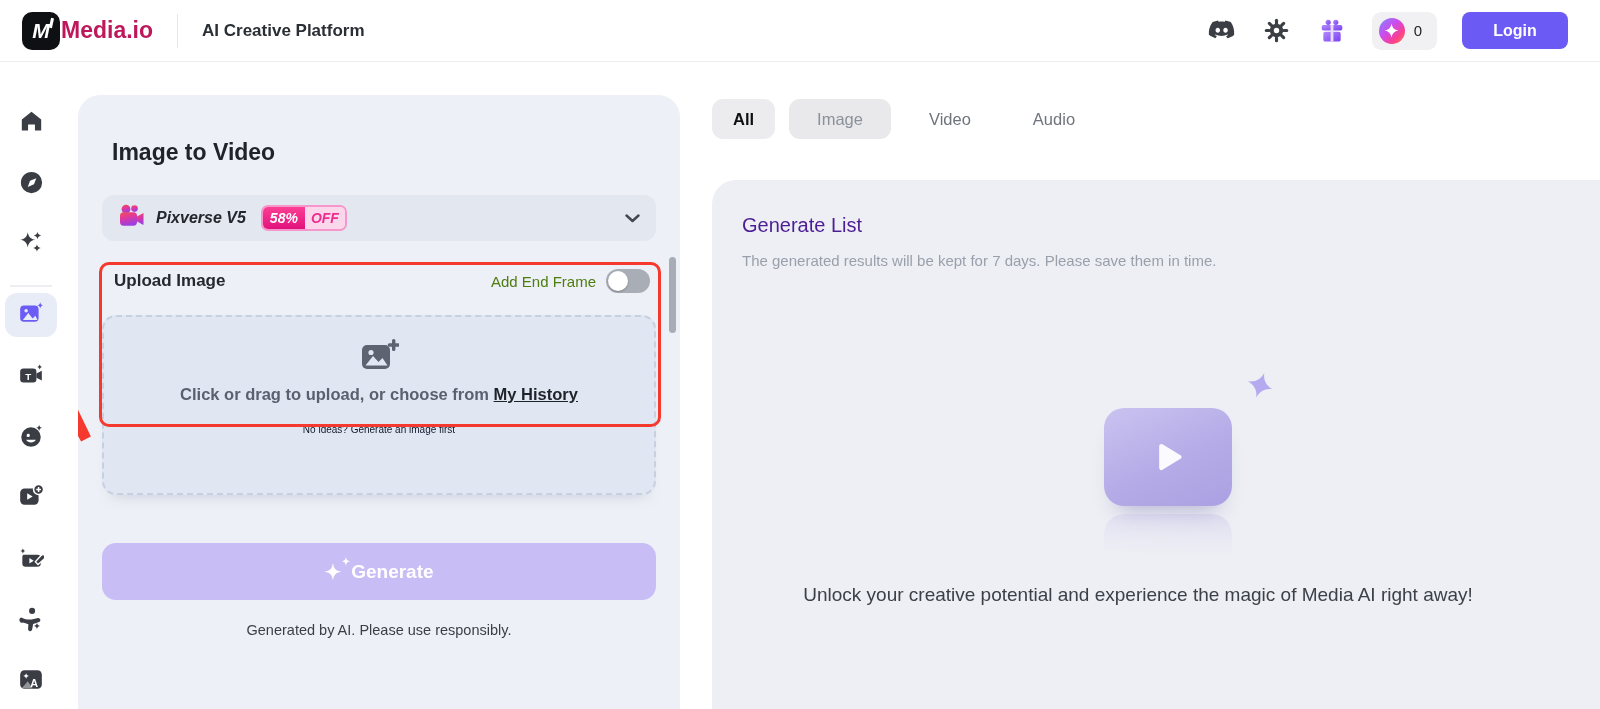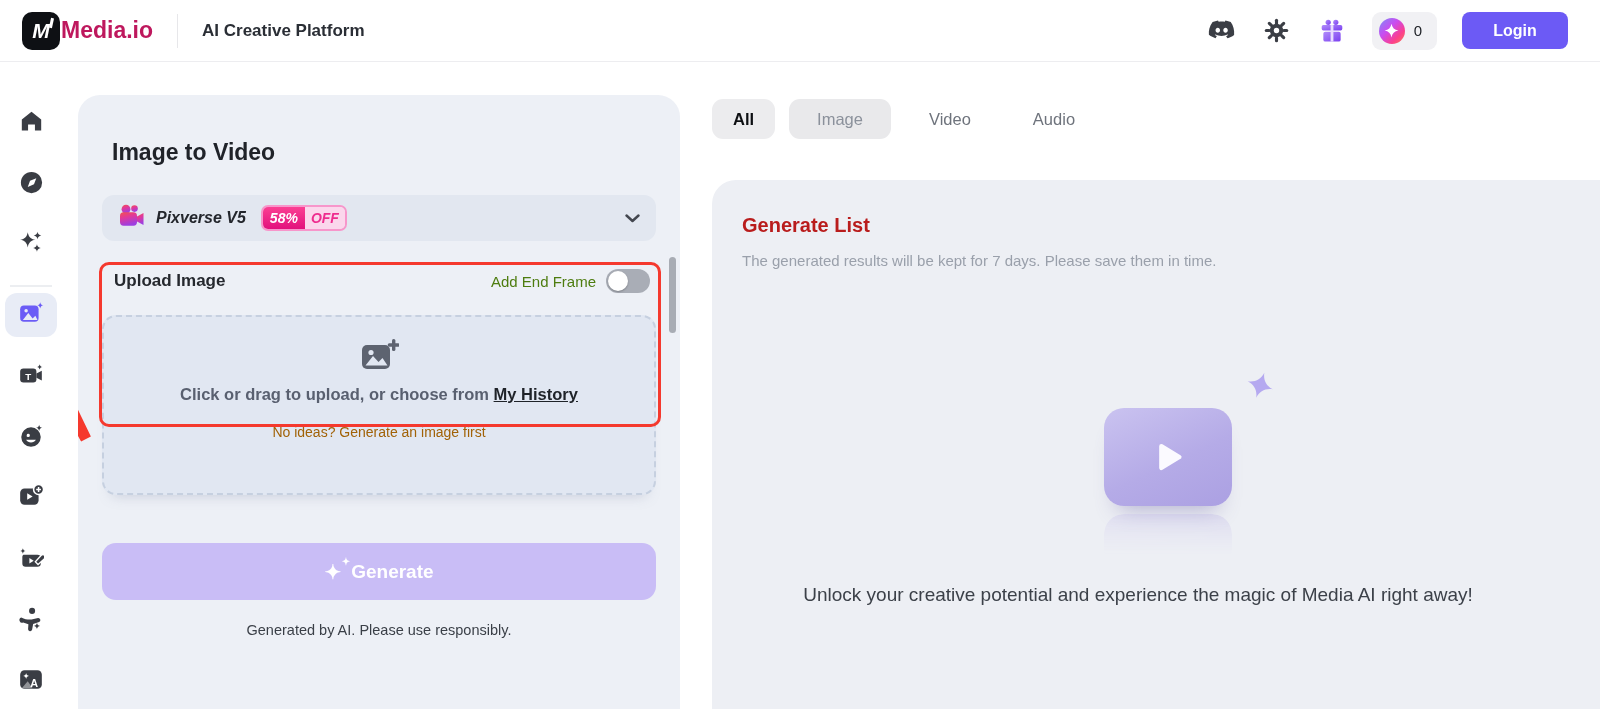--- a/index.html
+++ b/index.html
@@ -62,21 +62,21 @@
     position:relative; cursor:pointer; }
   .knob { position:absolute; left:2px; top:2px; width:20px; height:20px; border-radius:50%;
     background:#fff; box-shadow:0 1px 2px rgba(0,0,0,.25); }
 
   .dropzone { position:absolute; left:24px; top:220px; width:554px; height:180px;
     border-radius:14px; background:#e1e7f2; border:2px dashed #c6d0e0;
     text-align:center; cursor:pointer; box-shadow:0 10px 14px -10px rgba(120,130,160,.35); }
   .dz-icon { margin-top:20px; }
   .dz-text { margin-top:8px; font-size:16.5px; font-weight:700; color:#596070; }
   .dz-link { color:#1f2329; text-decoration:underline; font-weight:800; cursor:pointer; }
-  .dz-hint { margin-top:20px; font-size:14px; color:#a16207; }
+  .dz-hint { margin-top:20px; font-size:10px; color:#0f172a; }
 
   .gen-btn { position:absolute; left:24px; top:448px; width:554px; height:57px;
     border-radius:14px; background:#c9bdf6; color:#fff; font-size:19px; font-weight:800;
     display:flex; align-items:center; justify-content:center; gap:10px; border:none; cursor:pointer; }
   .gen-spark { position:relative; font-size:20px; font-style:normal; }
   .gen-spark-sm { position:absolute; top:-4px; right:-9px; font-size:10px; }
   .disclaimer { position:absolute; left:0; right:0; top:527px; text-align:center;
     font-size:14.5px; color:#3a3f47; }
 
   .lp-scrollbar { position:absolute; left:669px; top:257px; width:7px; height:76px;
@@ -90,21 +90,21 @@
   
   .tabs { position:absolute; left:712px; top:99px; display:flex; align-items:center;
     gap:14px; z-index:2; }
   .tab { height:40px; border-radius:11px; display:flex; align-items:center; padding:0 24px;
     font-size:16.5px; color:#6e737c; cursor:pointer; }
   .tab.active { background:#ececee; color:#0d0f12; font-weight:800; padding:0 21px; }
   .tab.filled { background:#e9e9eb; color:#8b919b; padding:0 28px; }
 
   .rpanel { position:absolute; left:712px; top:180px; right:-24px; bottom:-24px;
     background:#edeff4; border-radius:24px; z-index:1; }
-  .rp-title { position:absolute; left:30px; top:34px; font-size:20px; font-weight:700; color:#b91c1c; }
+  .rp-title { position:absolute; left:30px; top:34px; font-size:20px; font-weight:400; color:#4c1d95; }
   .rp-sub { position:absolute; left:30px; top:72px; font-size:15px; color:#9aa0ab; }
 
   .illus { position:absolute; left:50%; top:228px; transform:translateX(-50%);
     width:180px; text-align:center; }
   .vid-card { width:128px; height:98px; margin:0 auto; border-radius:20px; position:relative;
     background:linear-gradient(155deg,#cac3f0 0%,#b5abe7 55%,#aba0e2 100%);
     box-shadow:0 16px 22px -14px rgba(96,86,160,.45); }
   .vid-card svg { position:absolute; left:50%; top:50%; transform:translate(-50%,-50%); }
   .spark { position:absolute; right:-28px; top:-22px; }
   .reflect { width:128px; height:56px; margin:8px auto 0; border-radius:20px;

